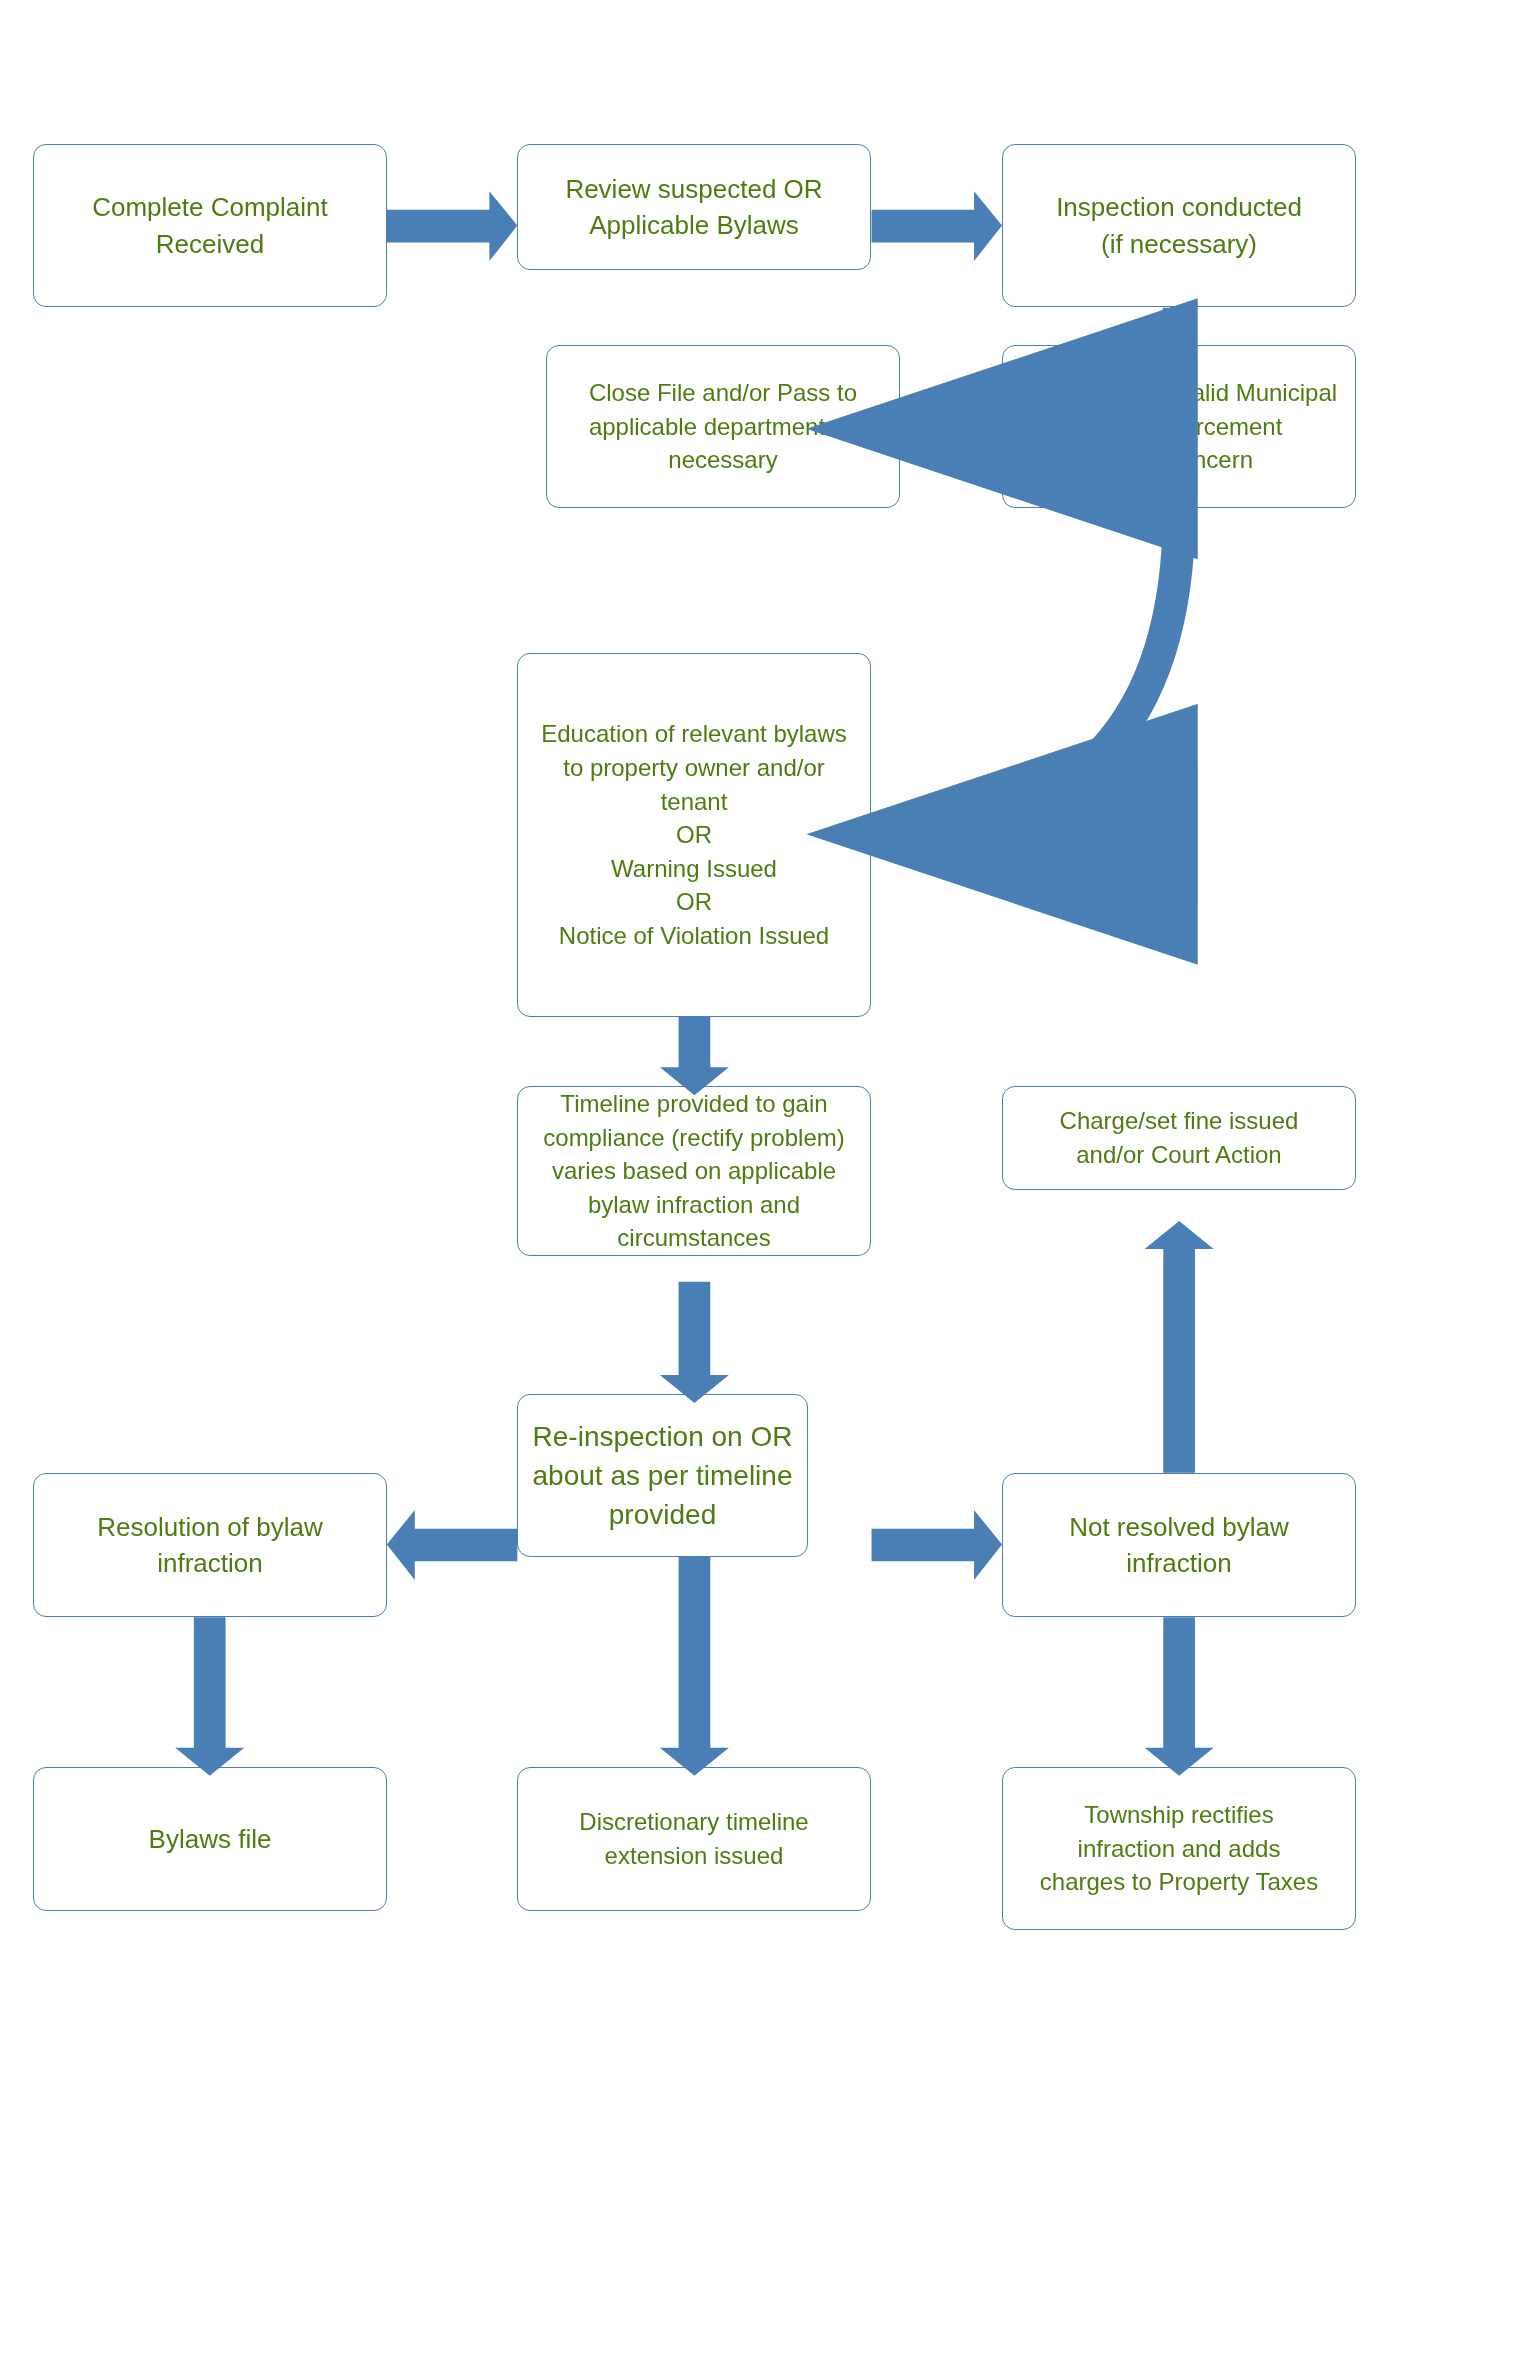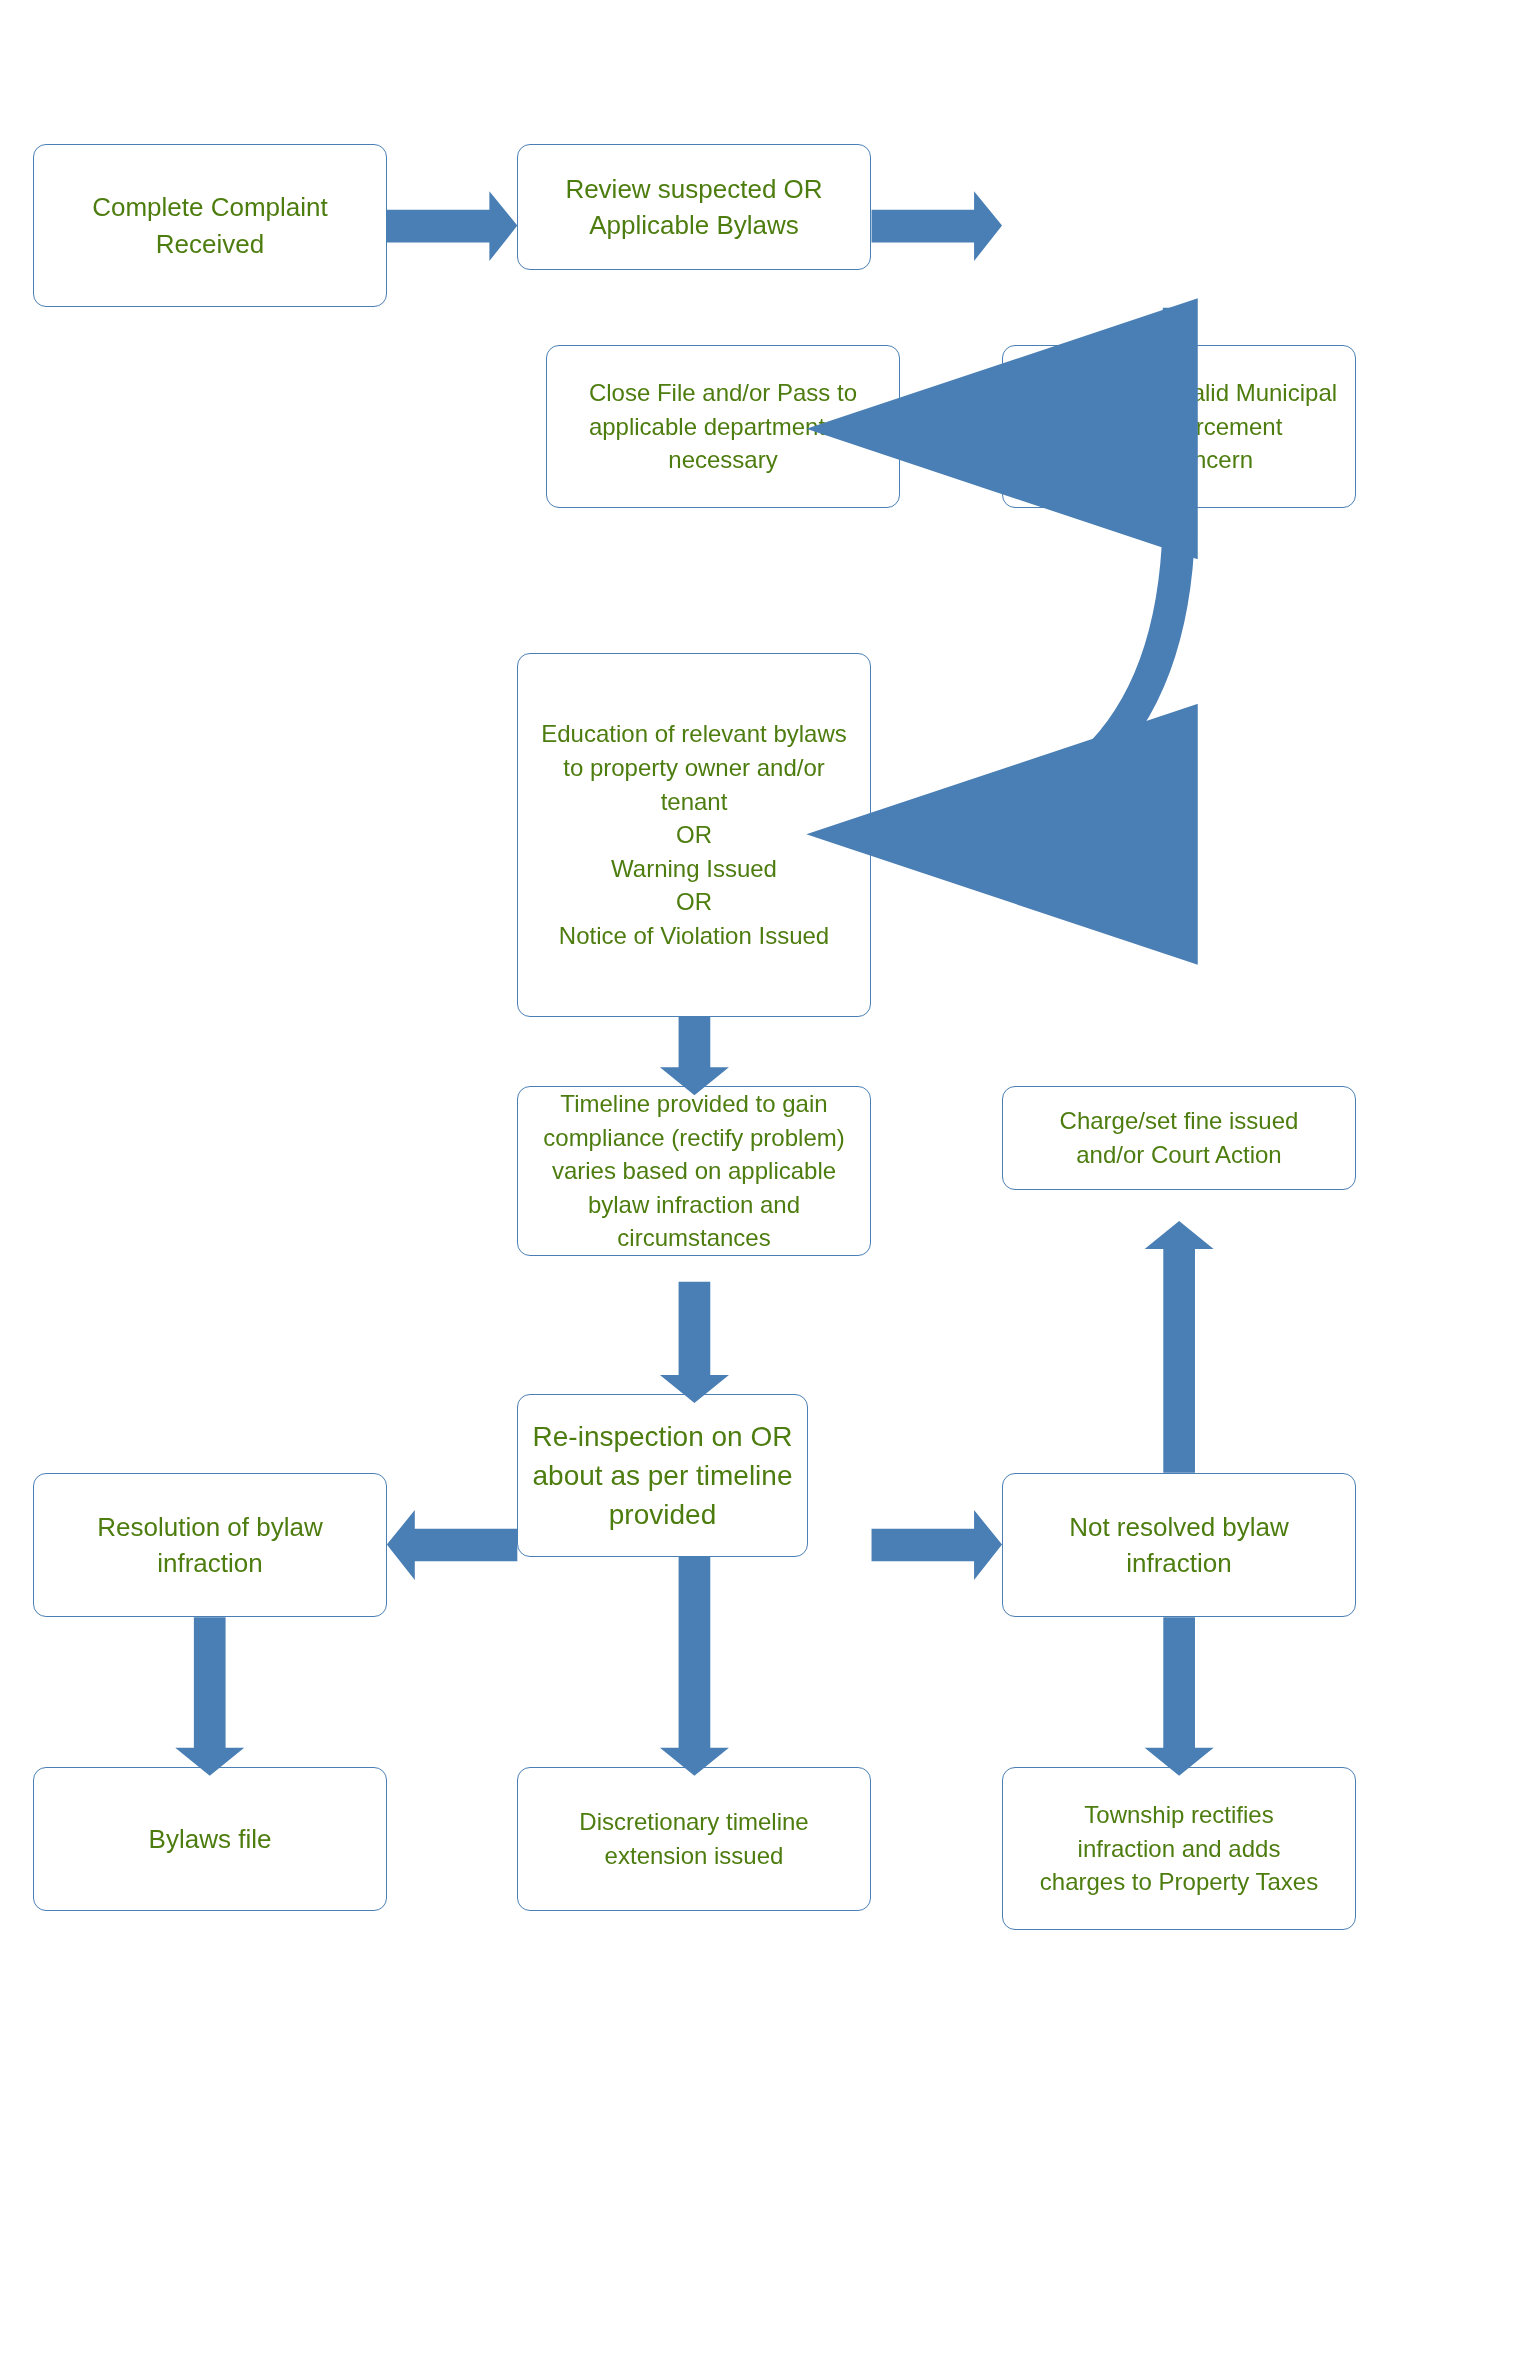--- a/index.html
+++ b/index.html
@@ -50,20 +50,23 @@
 
   <div class="box" style="left:33px; top:144px; width:354px; height:163px; font-size:26px;">
     <span>Complete
 Complaint Received</span>
   </div>
 
   <div class="box" style="left:517px; top:144px; width:354px; height:126px; font-size:26px;">
     <span>Review suspected OR<br>Applicable Bylaws</span>
   </div>
 
+  <div class="box" style="left:1002px; top:144px; width:354px; height:163px; font-size:26px;">
+    <span>Inspection conducted<br>(if necessary)</span>
+  </div>
 
   <div class="box" style="left:546px; top:345px; width:354px; height:163px; font-size:24px;">
     <span>Close File and/or Pass to<br>applicable department as<br>necessary</span>
   </div>
 
   <div class="box" style="left:1002px; top:345px; width:354px; height:163px; font-size:24px;">
     <span>Complaint is a valid Municipal<br>Bylaw Enforcement<br>issue/concern</span>
   </div>
 
   <div class="box" style="left:517px; top:653px; width:354px; height:364px; font-size:24px;">

